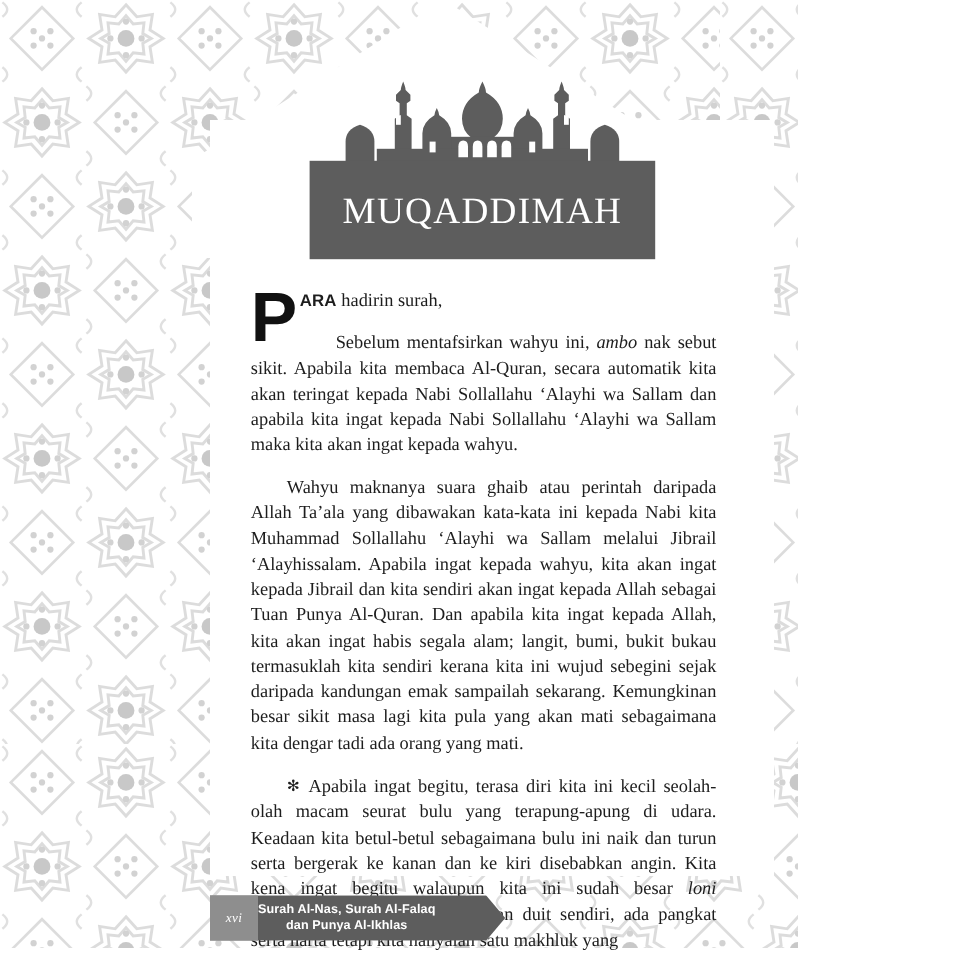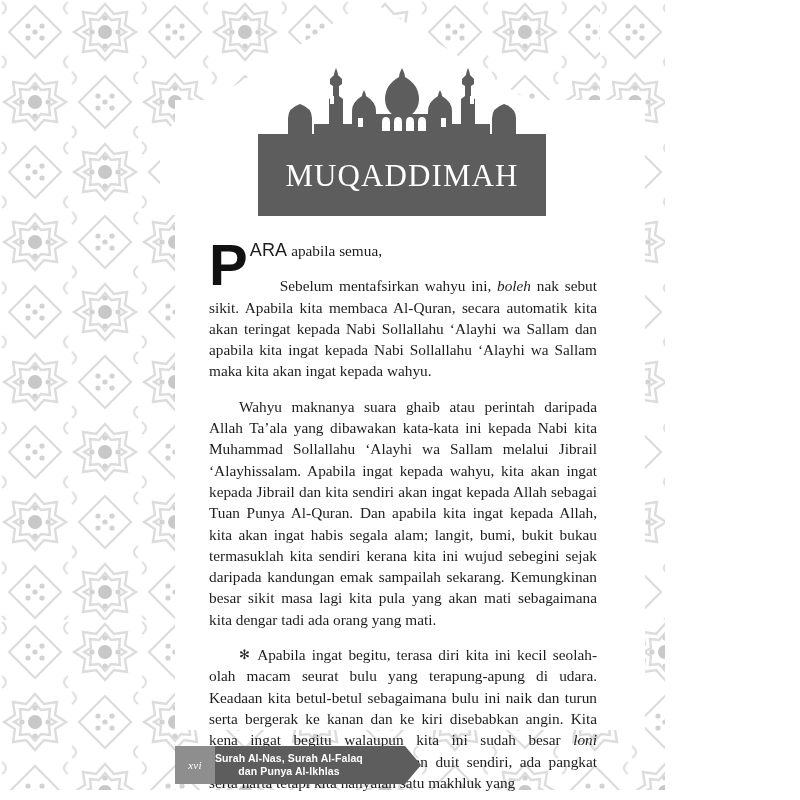--- a/index.html
+++ b/index.html
@@ -153,22 +153,22 @@
     float: left;
     font-family: "Liberation Sans", sans-serif;
     font-weight: bold;
     font-size: 58px;
     line-height: 46px;
     color: #111111;
     margin: 2px 2px 0 0;
   }
   .smallcaps-run {
     font-family: "Liberation Sans", sans-serif;
-    font-weight: normal;
-    font-size: 18px;
+    font-weight: bold;
+    font-size: 14px;
     letter-spacing: 0.2px;
   }
   .floret {
     font-size: 13px;
     vertical-align: 1px;
     margin-right: 2px;
   }
 
   
   #footer {
@@ -309,25 +309,25 @@
       </g>
     </svg>
     <div id="title-banner">
       <span id="title-text">MUQADDIMAH</span>
     </div>
   </div>
 
   <div id="copy">
 
     <p class="para lead">
-      <span id="dropcap">P</span><span class="smallcaps-run">ARA</span><span> apabila semua,</span>
+      <span id="dropcap">P</span><span class="smallcaps-run">ARA</span><span> hadirin surah,</span>
     </p>
 
     <p class="para indent">
-      <span>Sebelum mentafsirkan wahyu ini, </span><em>boleh</em><span> nak sebut sikit. Apabila kita membaca Al-Quran, secara automatik kita akan teringat kepada Nabi Sollallahu ‘Alayhi wa Sallam dan apabila kita ingat kepada Nabi Sollallahu ‘Alayhi wa Sallam maka kita akan ingat kepada wahyu.</span>
+      <span>Sebelum mentafsirkan wahyu ini, </span><em>ambo</em><span> nak sebut sikit. Apabila kita membaca Al-Quran, secara automatik kita akan teringat kepada Nabi Sollallahu ‘Alayhi wa Sallam dan apabila kita ingat kepada Nabi Sollallahu ‘Alayhi wa Sallam maka kita akan ingat kepada wahyu.</span>
     </p>
 
     <p class="para indent">Wahyu maknanya suara ghaib atau perintah daripada Allah Ta’ala yang dibawakan kata-kata ini kepada Nabi kita Muhammad Sollallahu ‘Alayhi wa Sallam melalui Jibrail ‘Alayhissalam. Apabila ingat kepada wahyu, kita akan ingat kepada Jibrail dan kita sendiri akan ingat kepada Allah sebagai Tuan Punya Al-Quran. Dan apabila kita ingat kepada Allah, kita akan ingat habis segala alam; langit, bumi, bukit bukau termasuklah kita sendiri kerana kita ini wujud sebegini sejak daripada kandungan emak sampailah sekarang. Kemungkinan besar sikit masa lagi kita pula yang akan mati sebagaimana kita dengar tadi ada orang yang mati.</p>
 
     <p class="para indent">
       <span class="floret">✻</span><span> Apabila ingat begitu, terasa diri kita ini kecil seolah-olah macam seurat bulu yang terapung-apung di udara. Keadaan kita betul-betul sebagaimana bulu ini naik dan turun serta bergerak ke kanan dan ke kiri disebabkan angin. Kita kena ingat begitu walaupun kita ini sudah besar </span><em>loni</em><span> (sekarang); boleh cari makan dan duit sendiri, ada pangkat serta harta tetapi kita hanyalah satu makhluk yang</span>
     </p>
 
   </div>
 

